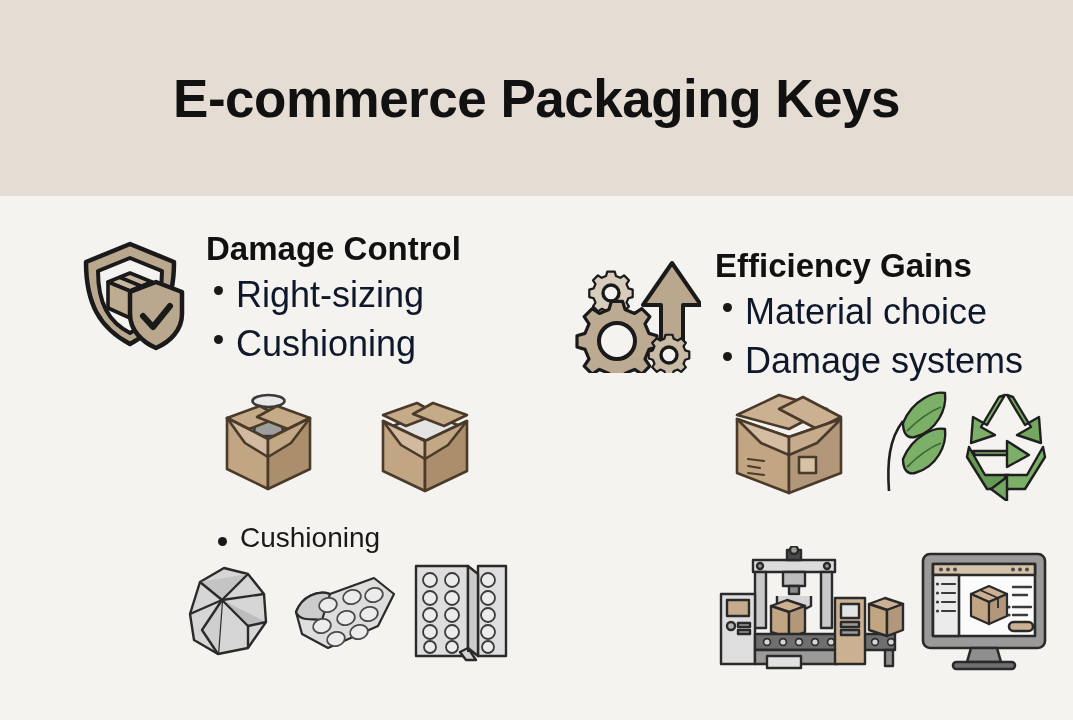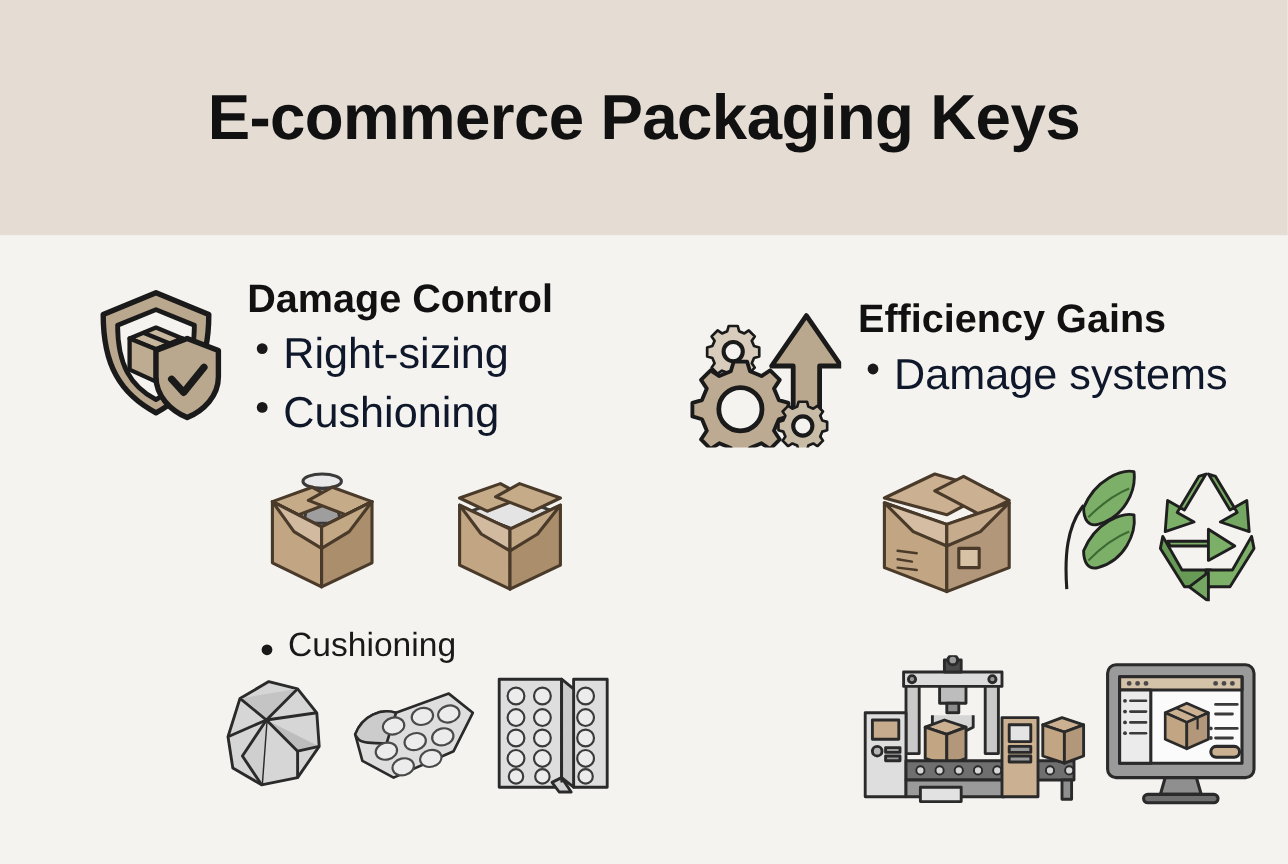--- a/index.html
+++ b/index.html
@@ -216,20 +216,21 @@
 
             <g transform="translate(96,102)">
               <path d="M-6 -28 L6 -28 L8 -21 L15 -18 L21 -22 L29 -14 L25 -8 L28 -1 L35 1 L35 13 L28 15 L25 22 L29 28 L21 36 L15 32 L8 35 L6 42 L-6 42 L-8 35 L-15 32 L-21 36 L-29 28 L-25 22 L-28 15 L-35 13 L-35 1 L-28 -1 L-25 -8 L-29 -14 L-21 -22 L-15 -18 L-8 -21 Z" fill="#c9bca7" stroke="#1a1a1a" stroke-width="3.8" stroke-linejoin="round" transform="scale(0.58)"></path>
               <circle cx="0" cy="4" r="8" fill="#f4f3f0" stroke="#1a1a1a" stroke-width="3.4"></circle>
             </g>
           </svg>
         </div>
         <div class="head-text">
           <div class="sec-title">Efficiency Gains</div>
           <ul class="bullets">
+            <li>Material choice</li>
             <li>Damage systems</li>
           </ul>
         </div>
       </div>
 
       <div class="art" style="left:180px;top:185px;">
         <svg width="330" height="120" viewBox="0 0 330 120">
 
           <g stroke="#4a3a2a" stroke-width="2.6" stroke-linejoin="round">
             <path d="M20 34 L62 14 L110 28 L72 48 Z" fill="#cbb192"></path>

